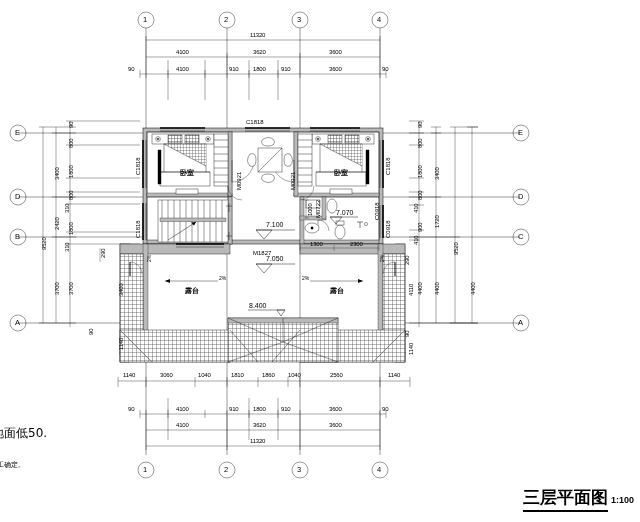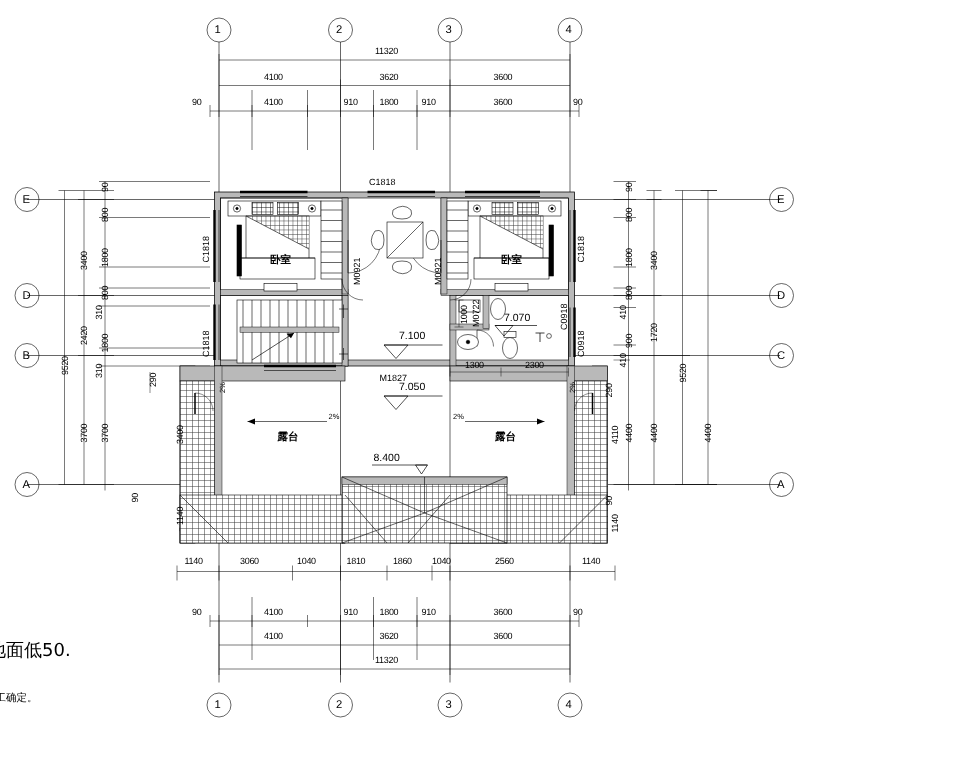--- a/index.html
+++ b/index.html
@@ -537,14 +537,17 @@
 <div class="lbl slope" style="left:147px;top:262px;transform:rotate(-90deg);transform-origin:left top;">2%</div>
 <div class="lbl slope" style="left:380px;top:262px;transform:rotate(-90deg);transform-origin:left top;">2%</div>
 
 <div class="lbl dim" style="left:310px;top:241px;">1300</div>
 <div class="lbl dim" style="left:350px;top:241px;">2300</div>
 <div class="lbl dimv" style="left:307px;top:216px;transform:rotate(-90deg);">1000</div>
 
 <div class="lbl note note-big" style="left:-8px;top:427px;">地面低50.</div>
 <div class="lbl note" style="left:-10px;top:462px;">施工确定。</div>
 
-
+<div id="title">
+  <span class="t">三层平面图</span><span class="s">1:100</span>
 </div>
 
+</div>
+
 </body></html>

